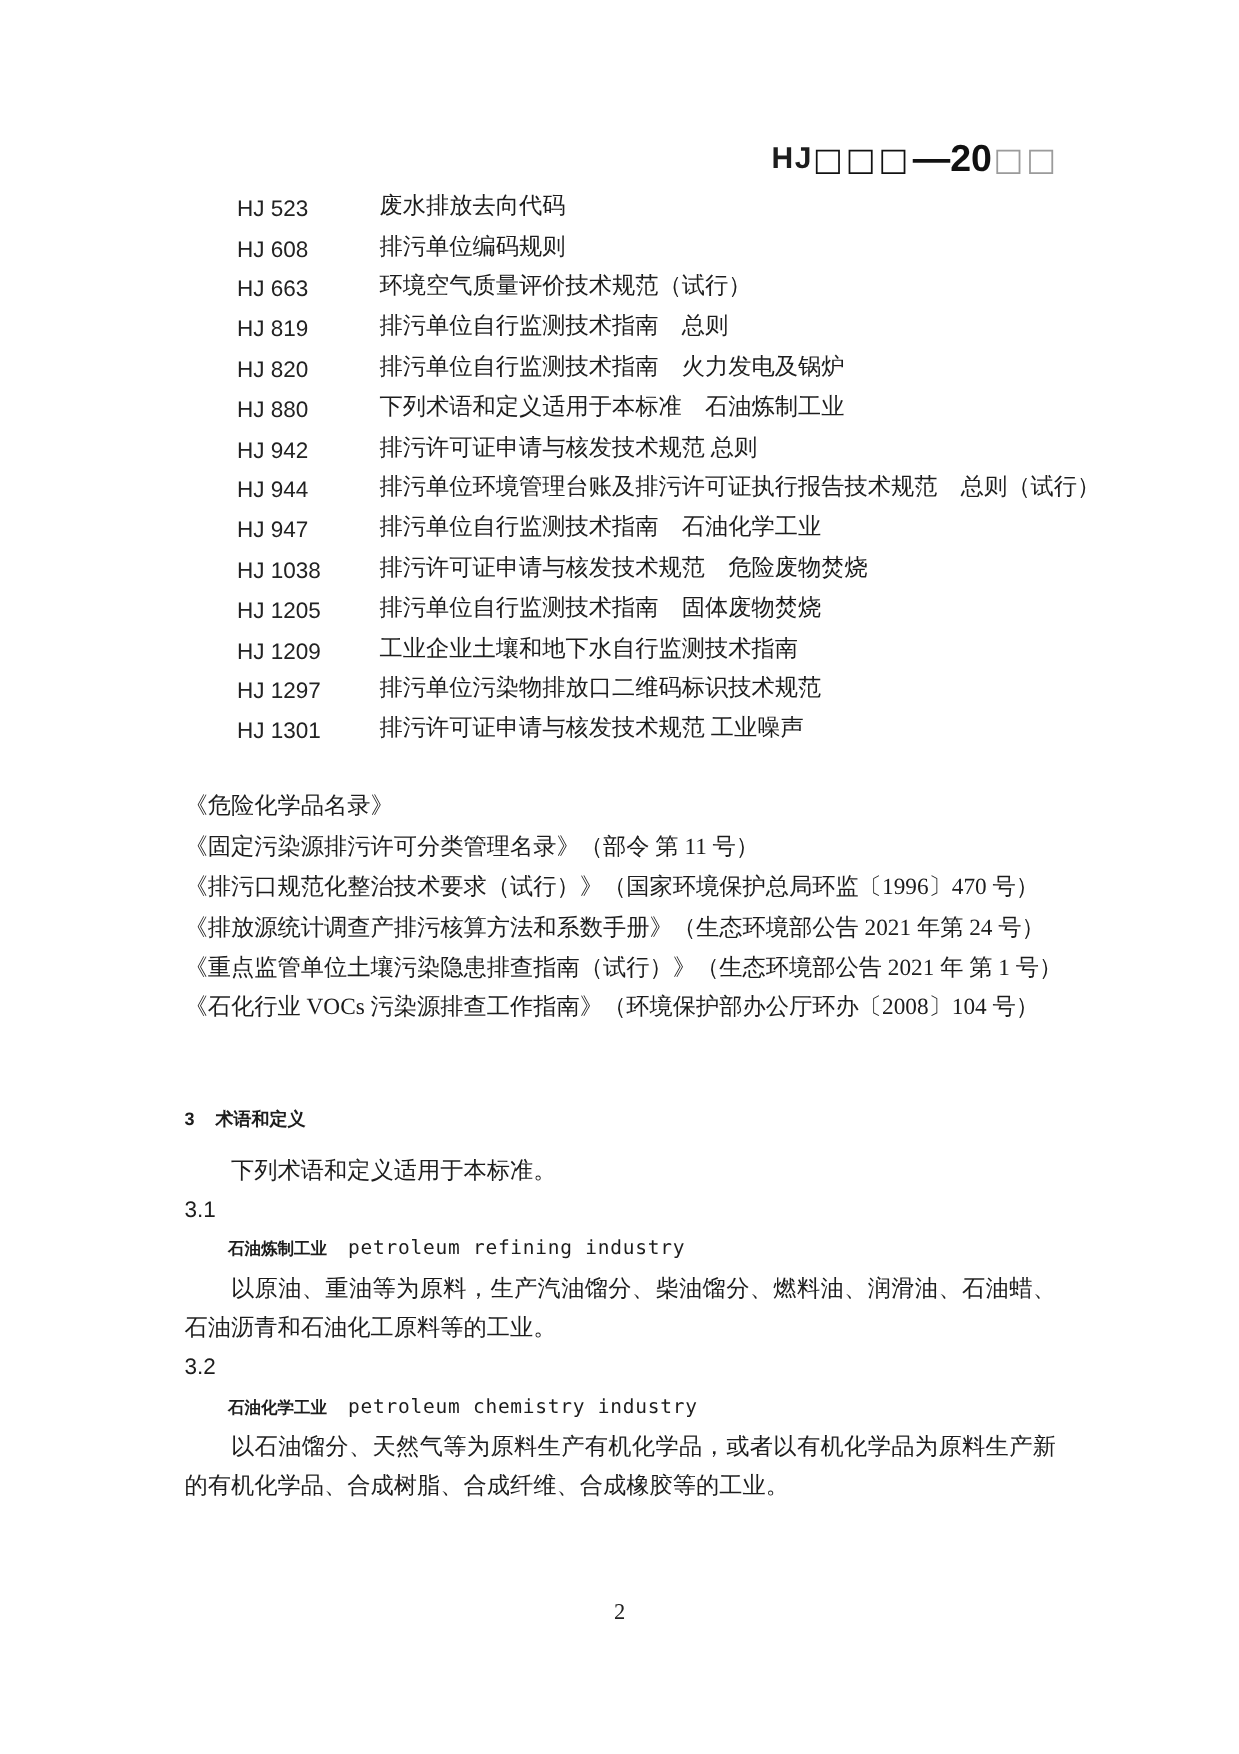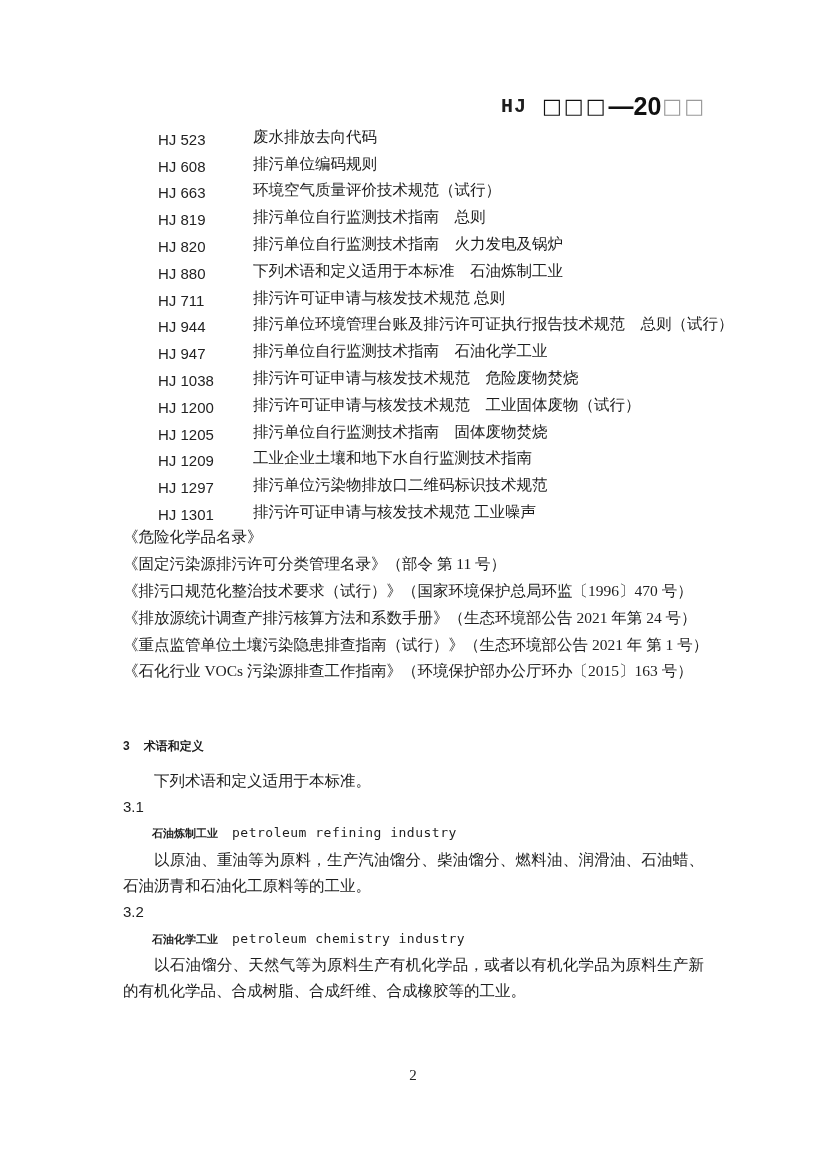--- a/index.html
+++ b/index.html
@@ -13,22 +13,22 @@
     overflow:hidden;
   }
   
   .header {
     position:absolute; top:92px; right:120px;
     display:flex; align-items:center;
     white-space:nowrap;
   }
   .header .hj {
     font-weight:bold; font-size:20px; letter-spacing:1px;
-    margin-right:15px;
-    font-family:Liberation Mono, monospace;
+    margin-right:0;
+    font-family:Liberation Sans, sans-serif;
   }
   .sq {
     font-family:"DejaVu Sans",sans-serif;
     font-size:21px; letter-spacing:2px; line-height:1;
   }
   .sq-dark  { color:#111; font-weight:bold; }
   .sq-light { color:#9b9b9b; font-weight:normal; }
   .header .dashyear {
     font-family:"Liberation Sans",sans-serif;
     font-weight:bold; font-size:25px; color:#111;
@@ -110,38 +110,34 @@
     </div>
     <div class="hj-row">
       <span class="hj-code">HJ 820</span>
       <span class="hj-title">排污单位自行监测技术指南　火力发电及锅炉</span>
     </div>
     <div class="hj-row">
       <span class="hj-code">HJ 880</span>
       <span class="hj-title">下列术语和定义适用于本标准　石油炼制工业</span>
     </div>
     <div class="hj-row">
-      <span class="hj-code">HJ 711</span>
+      <span class="hj-code">HJ 942</span>
       <span class="hj-title">排污许可证申请与核发技术规范 总则</span>
     </div>
     <div class="hj-row">
       <span class="hj-code">HJ 944</span>
       <span class="hj-title">排污单位环境管理台账及排污许可证执行报告技术规范　总则（试行）</span>
     </div>
     <div class="hj-row">
       <span class="hj-code">HJ 947</span>
       <span class="hj-title">排污单位自行监测技术指南　石油化学工业</span>
     </div>
     <div class="hj-row">
       <span class="hj-code">HJ 1038</span>
       <span class="hj-title">排污许可证申请与核发技术规范　危险废物焚烧</span>
-    </div>
-    <div class="hj-row">
-      <span class="hj-code">HJ 1200</span>
-      <span class="hj-title">排污许可证申请与核发技术规范　工业固体废物（试行）</span>
     </div>
     <div class="hj-row">
       <span class="hj-code">HJ 1205</span>
       <span class="hj-title">排污单位自行监测技术指南　固体废物焚烧</span>
     </div>
     <div class="hj-row">
       <span class="hj-code">HJ 1209</span>
       <span class="hj-title">工业企业土壤和地下水自行监测技术指南</span>
     </div>
     <div class="hj-row">
@@ -153,21 +149,21 @@
       <span class="hj-title">排污许可证申请与核发技术规范 工业噪声</span>
     </div>
   </div>
 
   <div class="book-list">
     <div class="book-row">《危险化学品名录》</div>
     <div class="book-row">《固定污染源排污许可分类管理名录》（部令 第 11 号）</div>
     <div class="book-row">《排污口规范化整治技术要求（试行）》（国家环境保护总局环监〔1996〕470 号）</div>
     <div class="book-row">《排放源统计调查产排污核算方法和系数手册》（生态环境部公告 2021 年第 24 号）</div>
     <div class="book-row">《重点监管单位土壤污染隐患排查指南（试行）》（生态环境部公告 2021 年 第 1 号）</div>
-    <div class="book-row">《石化行业 VOCs 污染源排查工作指南》（环境保护部办公厅环办〔2015〕163 号）</div>
+    <div class="book-row">《石化行业 VOCs 污染源排查工作指南》（环境保护部办公厅环办〔2008〕104 号）</div>
   </div>
 
   <div class="section">
     <div class="section-heading">
       <span class="sec-no">3</span><span>术语和定义</span>
     </div>
     <div class="intro">下列术语和定义适用于本标准。</div>
 
     <div class="term-id">3.1</div>
     <div class="term-line">

